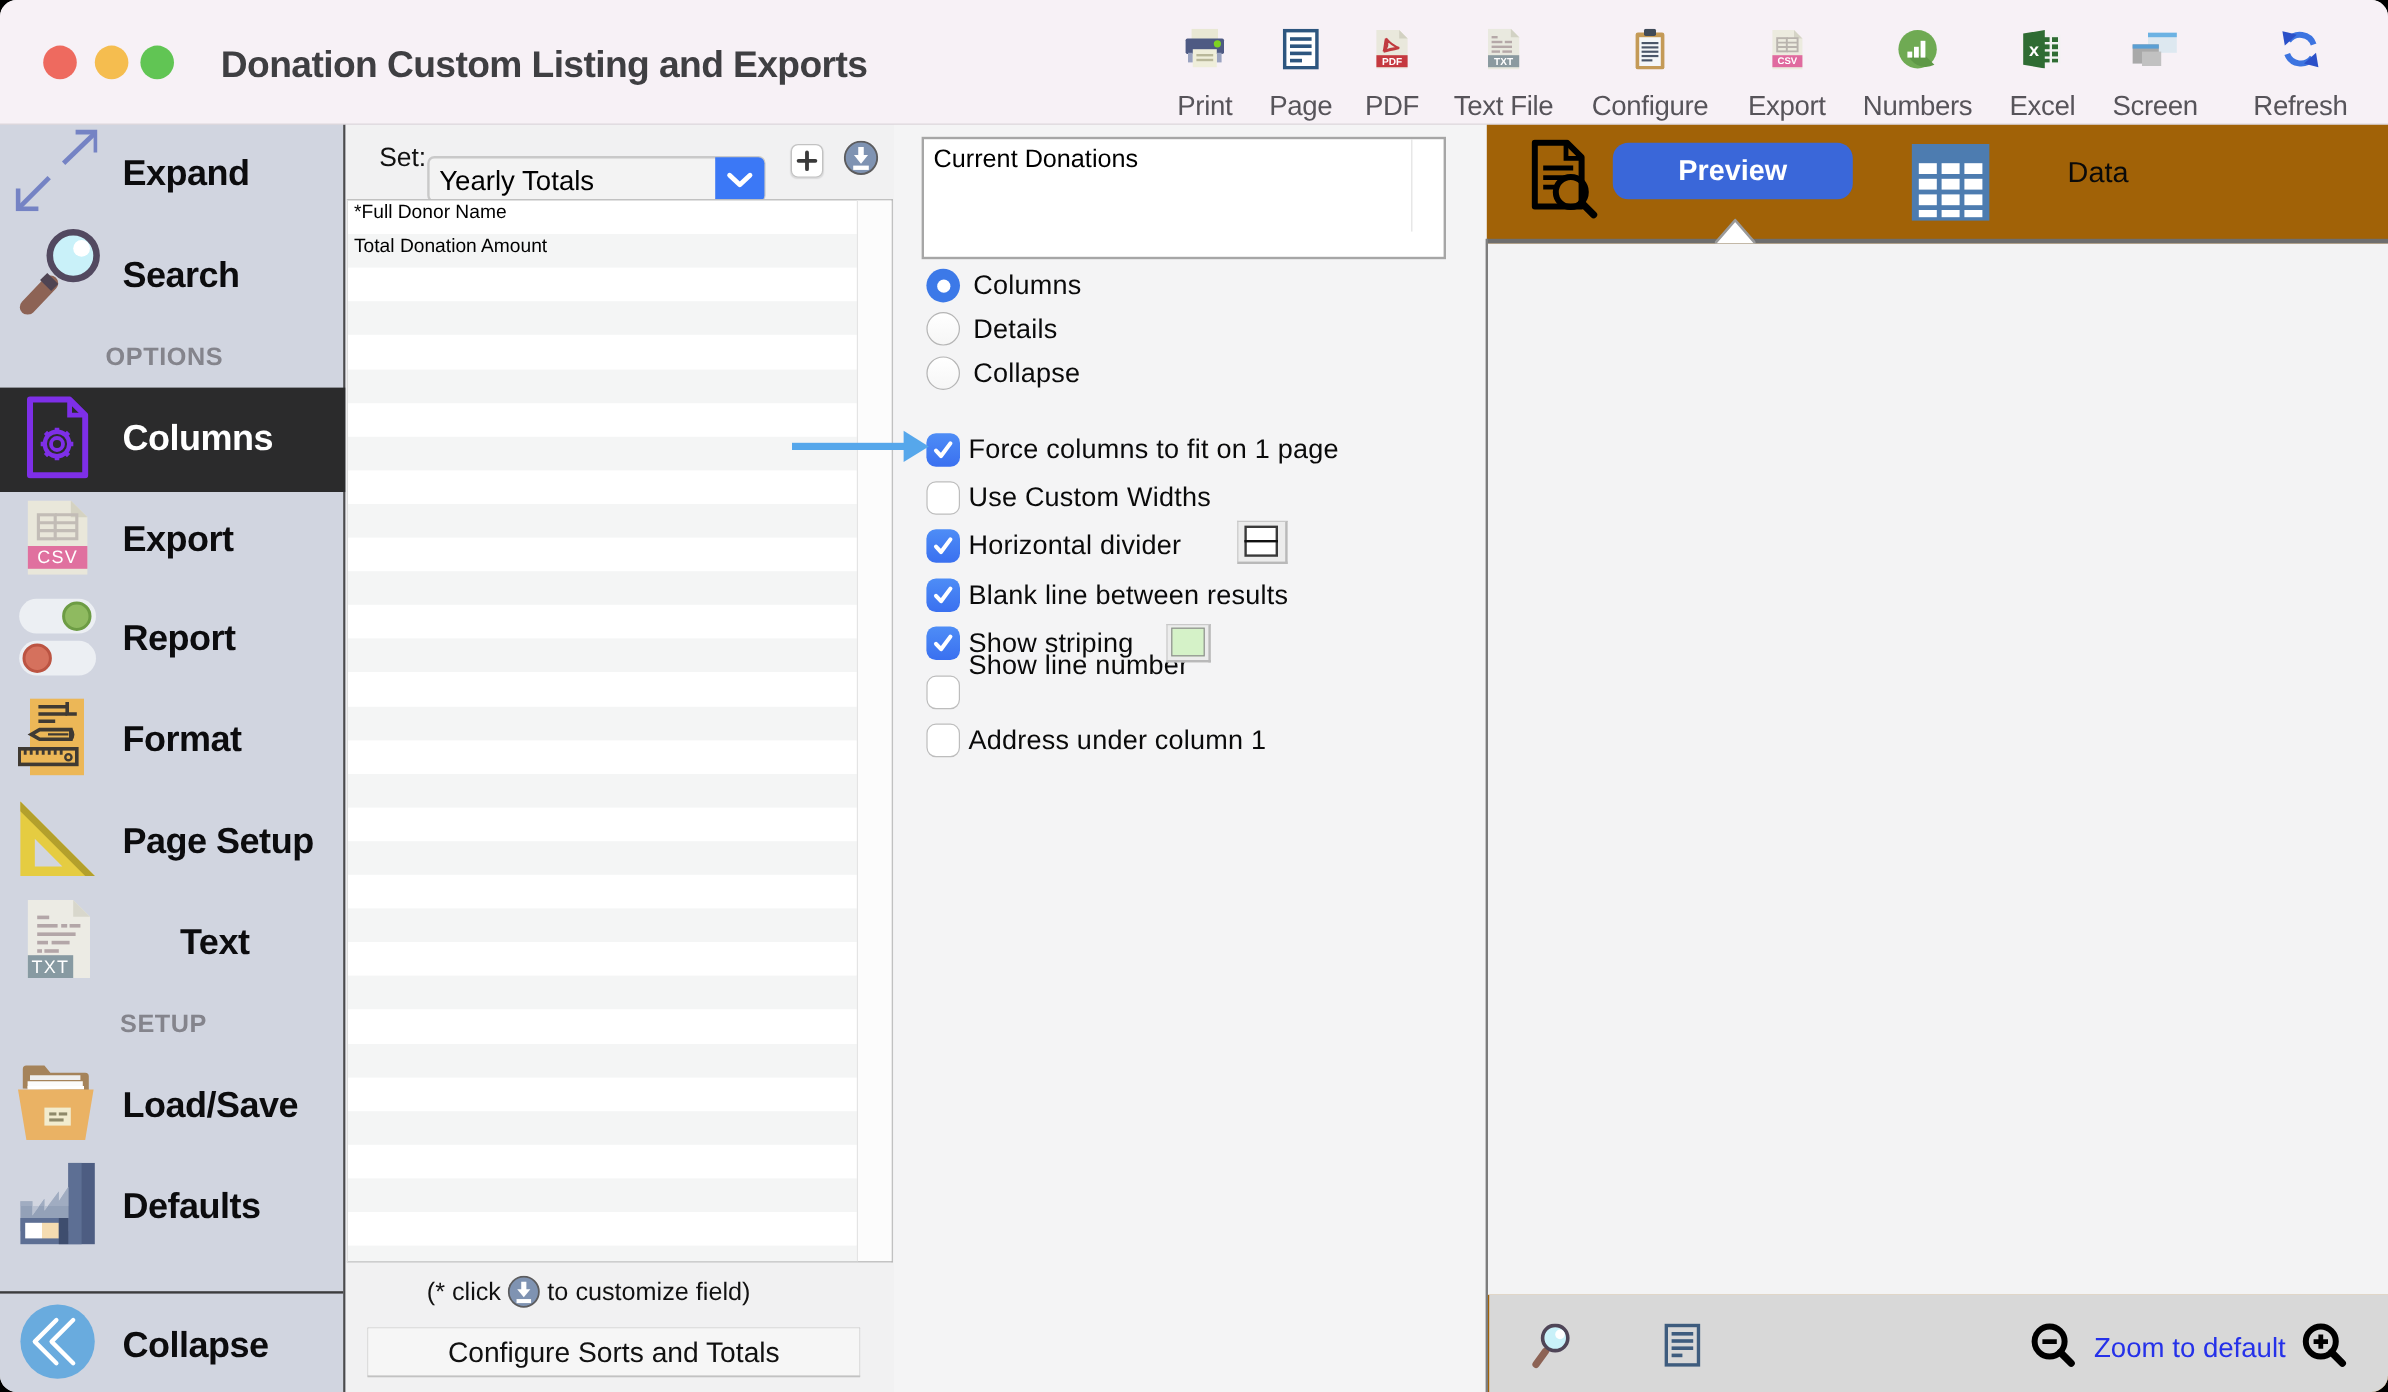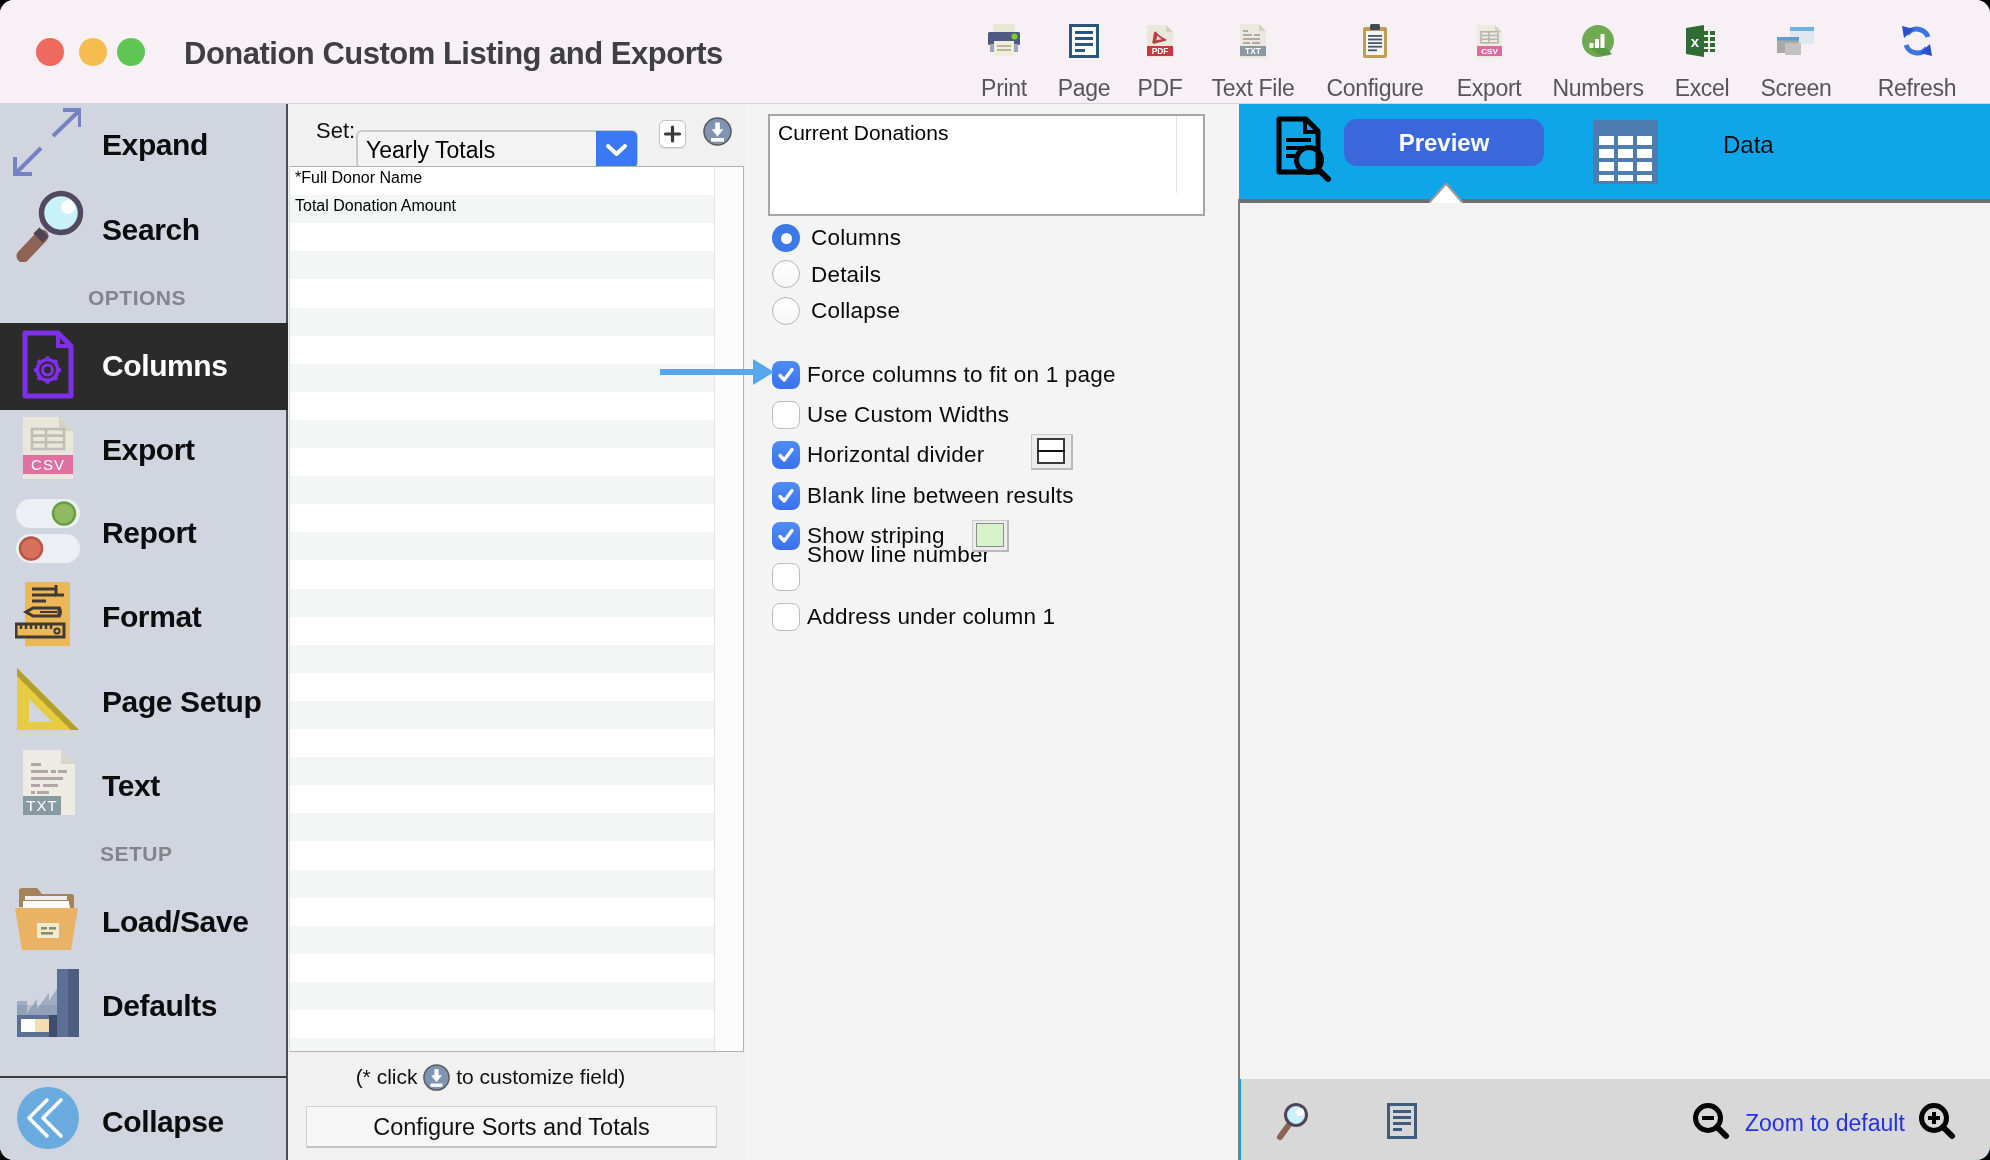--- a/index.html
+++ b/index.html
@@ -43,21 +43,21 @@
   .optlabel{font-size:22.5px;color:#0a0a0a;letter-spacing:0.2px;line-height:26px;}
   .radio{left:27px;width:28px;height:28px;border-radius:50%;box-sizing:border-box;}
   .radio.off{background:linear-gradient(#fff,#f6f6f6);border:1.5px solid #b5b5b5;}
   .radio.on{background:#3c79e8;}
   .radio.on:after{content:"";position:absolute;left:8.5px;top:8.5px;width:11px;height:11px;border-radius:50%;background:#fff;}
   .cb{left:27px;width:28px;height:28px;border-radius:8px;box-sizing:border-box;}
   .cb.off{background:#fff;border:1.5px solid #bdbdbd;}
   .cb.on{background:linear-gradient(#4e8df6,#3a70f0);}
   .cb.on svg{position:absolute;left:3px;top:3px;}
   
-  #right{left:1239px;top:104px;width:751px;height:1056px;background:#0ea5e9;}
+  #right{left:1239px;top:104px;width:751px;height:1056px;background:#a16207;}
   #prevbtn{left:105px;top:15px;width:200px;height:47px;background:#3a67d9;border-radius:13px;color:#fff;font-size:24px;font-weight:bold;text-align:center;line-height:47px;}
   #notch{left:190px;top:78px;z-index:5;}
   #datalbl{left:484px;top:26px;font-size:24px;color:#0a0a0a;line-height:30px;}
   #rdivider{left:0;top:95px;width:751px;height:4px;background:#6e6e6e;}
   #rcontent{left:0;top:99px;width:751px;height:876px;background:#f3f3f4;}
   #rborder{left:-1px;top:95px;width:2px;height:1048px;background:#7d7d7d;}
   #rbar{left:2px;top:975px;width:749px;height:81px;background:#d8d8d8;}
   #zoomdef{left:504px;top:30px;font-size:23px;color:#2531e9;line-height:28px;}
 </style>
 </head>
@@ -223,21 +223,21 @@
   <div id="sidebar" class="abs">
     <div class="abs sblabel" style="top:23px;">Expand</div>
     <div class="abs sblabel" style="top:108px;">Search</div>
     <div class="abs sbhead" style="left:88px;top:182px;">OPTIONS</div>
     <div class="abs" id="colrow"></div>
     <div class="abs sblabel" style="top:244px;color:#fff;">Columns</div>
     <div class="abs sblabel" style="top:328px;">Export</div>
     <div class="abs sblabel" style="top:411px;">Report</div>
     <div class="abs sblabel" style="top:495px;">Format</div>
     <div class="abs sblabel" style="top:580px;">Page Setup</div>
-    <div class="abs sblabel" style="top:664px;">Text</div>
+    <div class="abs sblabel" style="top:664px;margin-left:48px;">Text</div>
     <div class="abs sbhead" style="left:100px;top:738px;">SETUP</div>
     <div class="abs sblabel" style="top:800px;">Load/Save</div>
     <div class="abs sblabel" style="top:884px;">Defaults</div>
     <div class="abs" id="sep"></div>
     <div class="abs sblabel" style="top:1000px;">Collapse</div>
     <div class="abs" id="sbicons">
         <div class="abs" style="left:13px;top:4px;"><svg width="68" height="68" viewBox="0 0 68 68">
             <g stroke="#7583c4" stroke-width="4" fill="none">
               <path d="M40 28 L66 3"></path>
               <path d="M50 2 L67 2 L67 19"></path>

